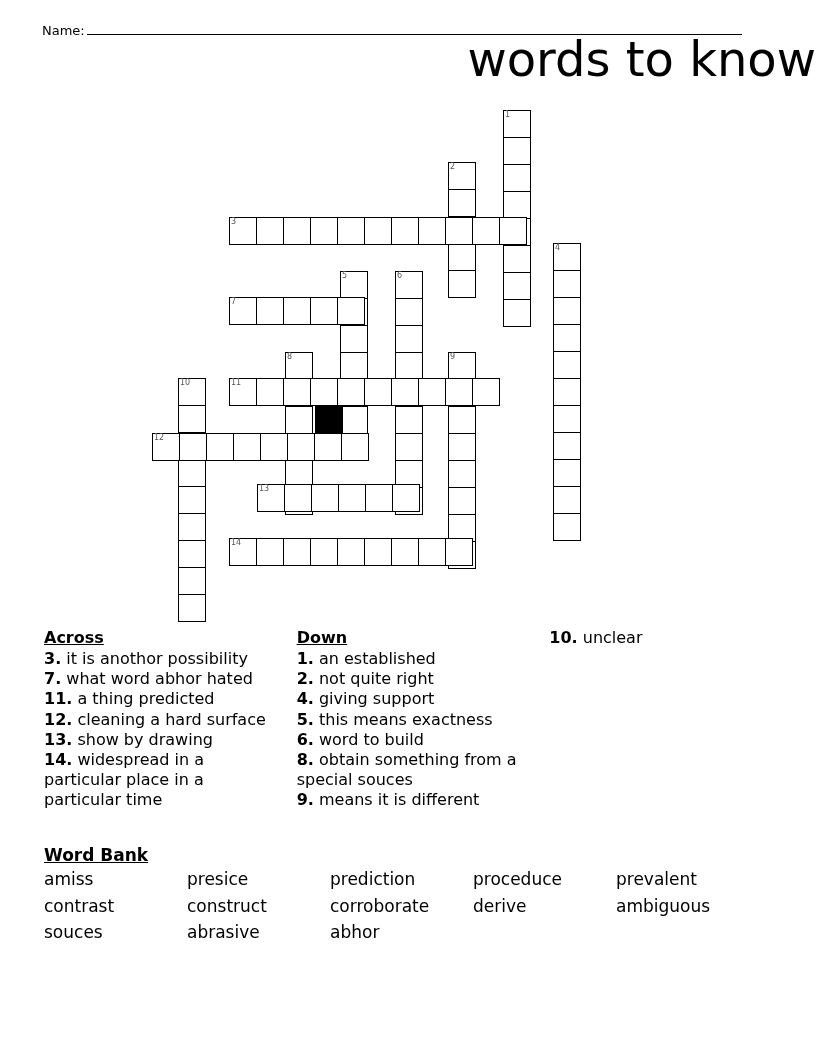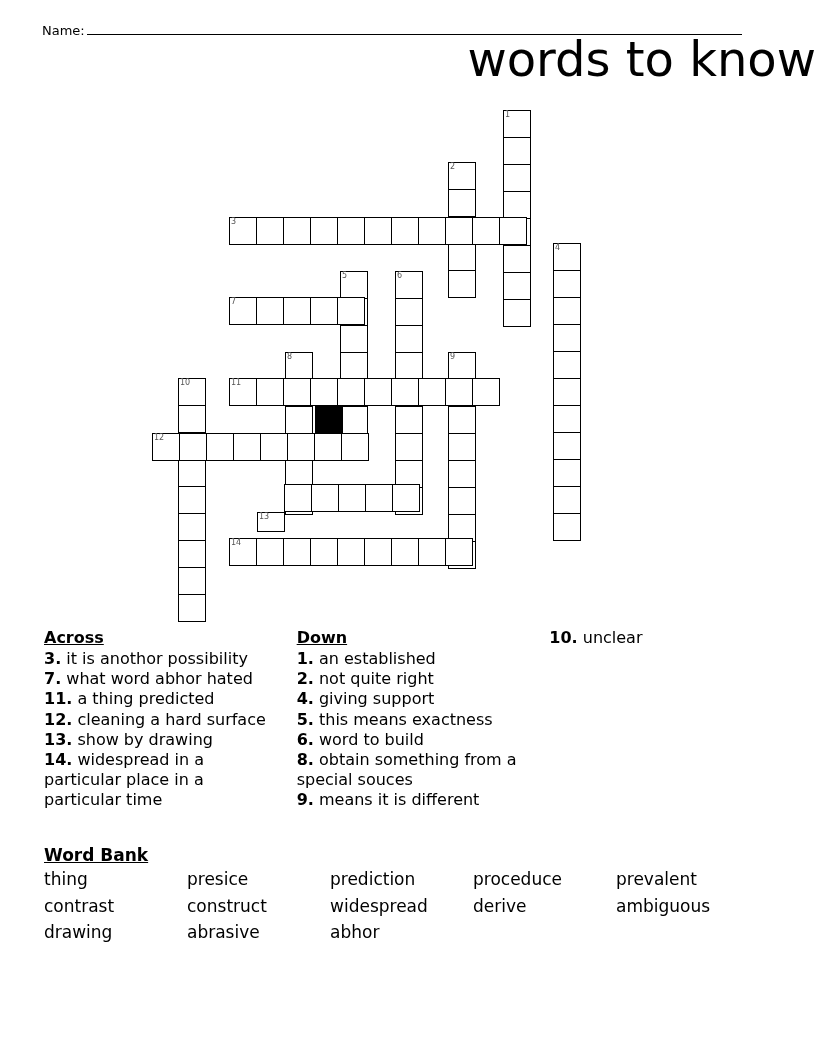--- a/index.html
+++ b/index.html
@@ -252,21 +252,21 @@
     <div class="cell" style="left: 152px; top: 433px; width: 34px; height: 28px;">
       <span class="num">12</span>
     </div>
     <div class="cell" style="left: 179px; top: 433px; width: 28px; height: 28px;"></div>
     <div class="cell" style="left: 206px; top: 433px; width: 28px; height: 28px;"></div>
     <div class="cell" style="left: 233px; top: 433px; width: 28px; height: 28px;"></div>
     <div class="cell" style="left: 260px; top: 433px; width: 28px; height: 28px;"></div>
     <div class="cell" style="left: 287px; top: 433px; width: 28px; height: 28px;"></div>
     <div class="cell" style="left: 314px; top: 433px; width: 28px; height: 28px;"></div>
     <div class="cell" style="left: 341px; top: 433px; width: 28px; height: 28px;"></div>
-    <div class="cell" style="left: 257px; top: 512px; width: 28px; height: 20px;">
+    <div class="cell" style="left: 257px; top: 484px; width: 28px; height: 28px;">
       <span class="num">13</span>
     </div>
     <div class="cell" style="left: 284px; top: 484px; width: 28px; height: 28px;"></div>
     <div class="cell" style="left: 311px; top: 484px; width: 28px; height: 28px;"></div>
     <div class="cell" style="left: 338px; top: 484px; width: 28px; height: 28px;"></div>
     <div class="cell" style="left: 365px; top: 484px; width: 28px; height: 28px;"></div>
     <div class="cell" style="left: 392px; top: 484px; width: 28px; height: 28px;"></div>
     <div class="cell" style="left: 229px; top: 538px; width: 28px; height: 28px;">
       <span class="num">14</span>
     </div>
@@ -296,27 +296,27 @@
     <span class="clue"><span class="n">5.</span><span> this means exactness</span></span>
     <span class="clue"><span class="n">6.</span><span> word to build</span></span>
     <span class="clue"><span class="n">8.</span><span> obtain something from a special souces</span></span>
     <span class="clue"><span class="n">9.</span><span> means it is different</span></span>
     <span class="clue"><span class="n">10.</span><span> unclear</span></span>
   </div>
 
 <div class="wordbank">
   <div class="wordbank-heading">Word Bank</div>
   <div class="wordbank-grid" id="wordbank-grid">
-      <div class="wordbank-word">thing</div>
+      <div class="wordbank-word">amiss</div>
       <div class="wordbank-word">presice</div>
       <div class="wordbank-word">prediction</div>
       <div class="wordbank-word">proceduce</div>
       <div class="wordbank-word">prevalent</div>
       <div class="wordbank-word">contrast</div>
       <div class="wordbank-word">construct</div>
-      <div class="wordbank-word">widespread</div>
+      <div class="wordbank-word">corroborate</div>
       <div class="wordbank-word">derive</div>
       <div class="wordbank-word">ambiguous</div>
-      <div class="wordbank-word">drawing</div>
+      <div class="wordbank-word">souces</div>
       <div class="wordbank-word">abrasive</div>
       <div class="wordbank-word">abhor</div>
     </div>
 </div>
 
 </body></html>

